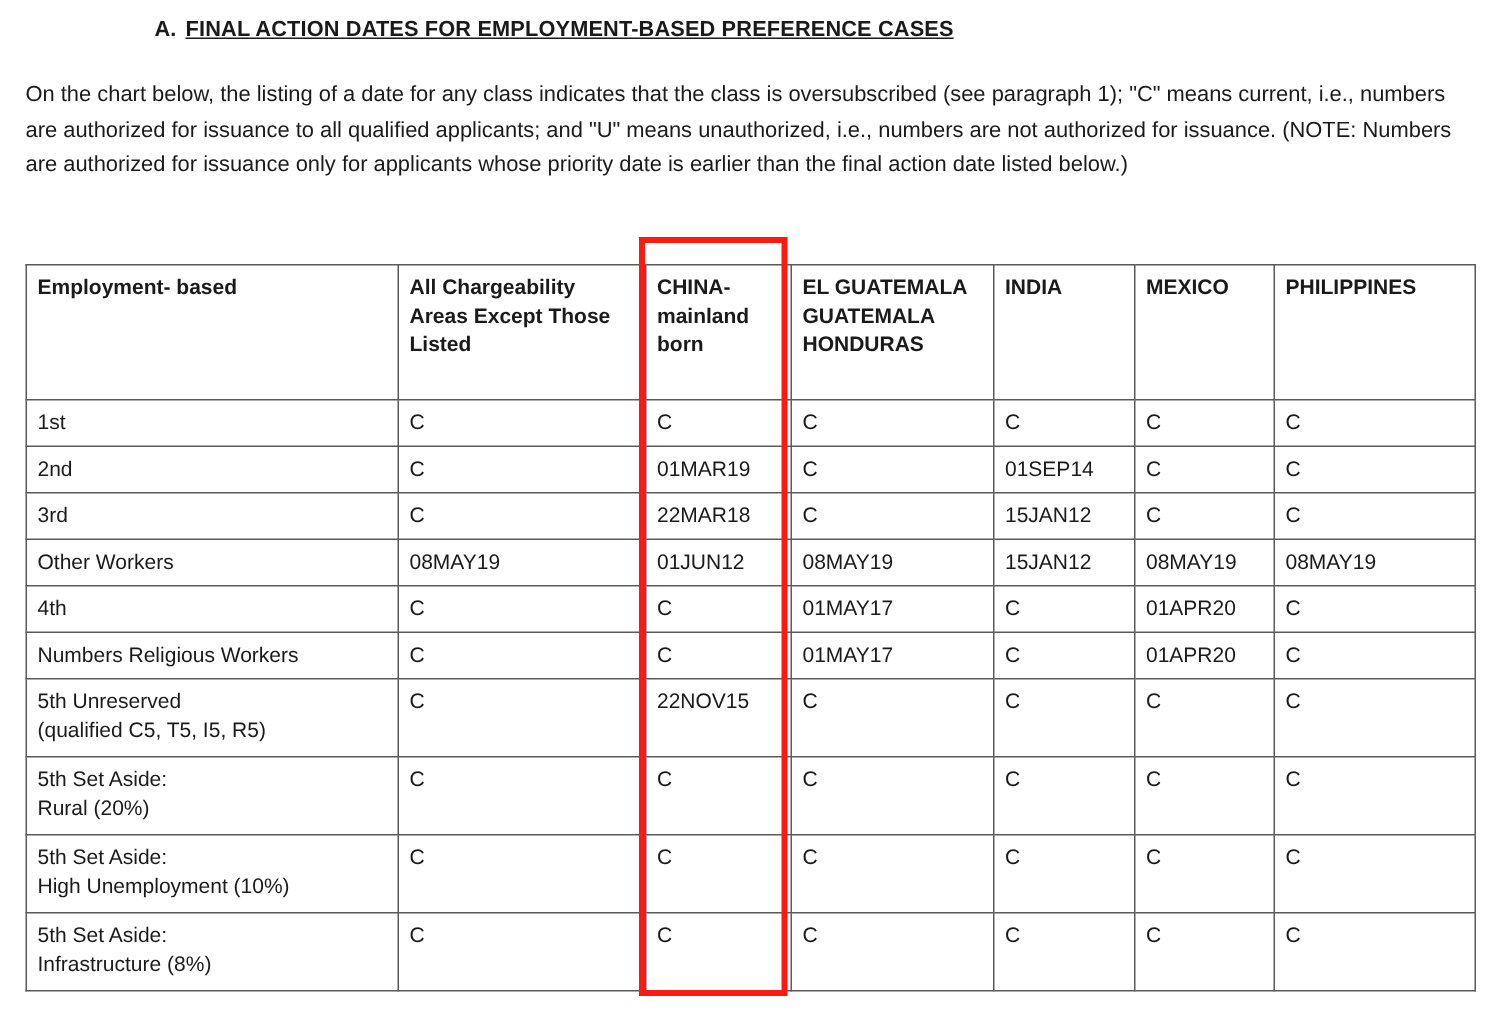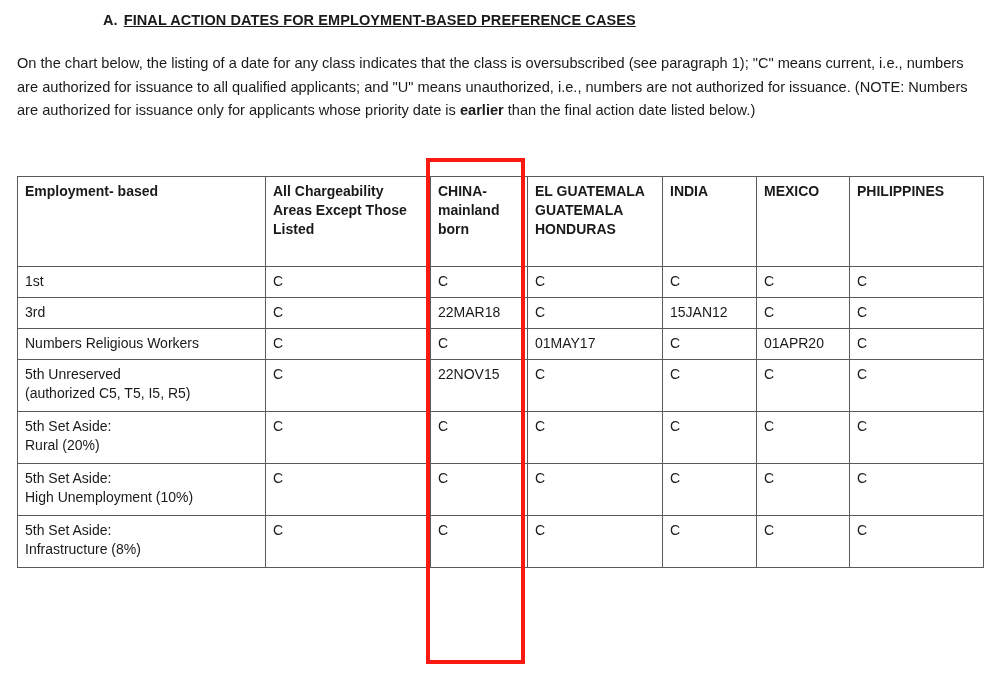--- a/index.html
+++ b/index.html
@@ -38,21 +38,21 @@
   .intro {
     position: absolute;
     left: 17px;
     top: 52px;
     width: 960px;
     font-size: 14.6px;
     line-height: 23.5px;
     color: #1a1a1a;
   }
   .intro b {
-    font-weight: bold;
+    font-weight: normal;
     margin-top: 44px;
   }
 
   .table-wrap {
     position: absolute;
     left: 17px;
     top: 176px;
     width: 966px;
   }
   table.fad {
@@ -165,44 +165,77 @@
             </td>
           <td>C</td>
           <td>C</td>
           <td>C</td>
           <td>C</td>
           <td>C</td>
           <td>C</td>
         </tr>
         <tr>
           <td class="rowlabel">
+              <span class="l2">2nd</span>
+            </td>
+          <td>C</td>
+          <td>01MAR19</td>
+          <td>C</td>
+          <td>01SEP14</td>
+          <td>C</td>
+          <td>C</td>
+        </tr>
+        <tr>
+          <td class="rowlabel">
               <span class="l2">3rd</span>
             </td>
           <td>C</td>
           <td>22MAR18</td>
           <td>C</td>
           <td>15JAN12</td>
           <td>C</td>
           <td>C</td>
         </tr>
         <tr>
           <td class="rowlabel">
+              <span class="l2">Other Workers</span>
+            </td>
+          <td>08MAY19</td>
+          <td>01JUN12</td>
+          <td>08MAY19</td>
+          <td>15JAN12</td>
+          <td>08MAY19</td>
+          <td>08MAY19</td>
+        </tr>
+        <tr>
+          <td class="rowlabel">
+              <span class="l2">4th</span>
+            </td>
+          <td>C</td>
+          <td>C</td>
+          <td>01MAY17</td>
+          <td>C</td>
+          <td>01APR20</td>
+          <td>C</td>
+        </tr>
+        <tr>
+          <td class="rowlabel">
               <span class="l2">Numbers Religious Workers</span>
             </td>
           <td>C</td>
           <td>C</td>
           <td>01MAY17</td>
           <td>C</td>
           <td>01APR20</td>
           <td>C</td>
         </tr>
         <tr class="tall">
           <td class="rowlabel">
             <span class="l2">5th Unreserved</span>
-            <span class="l2">(authorized C5, T5, I5, R5)</span>
+            <span class="l2">(qualified C5, T5, I5, R5)</span>
           </td>
           <td>C</td>
           <td>22NOV15</td>
           <td>C</td>
           <td>C</td>
           <td>C</td>
           <td>C</td>
         </tr>
         <tr class="tall">
           <td class="rowlabel">

